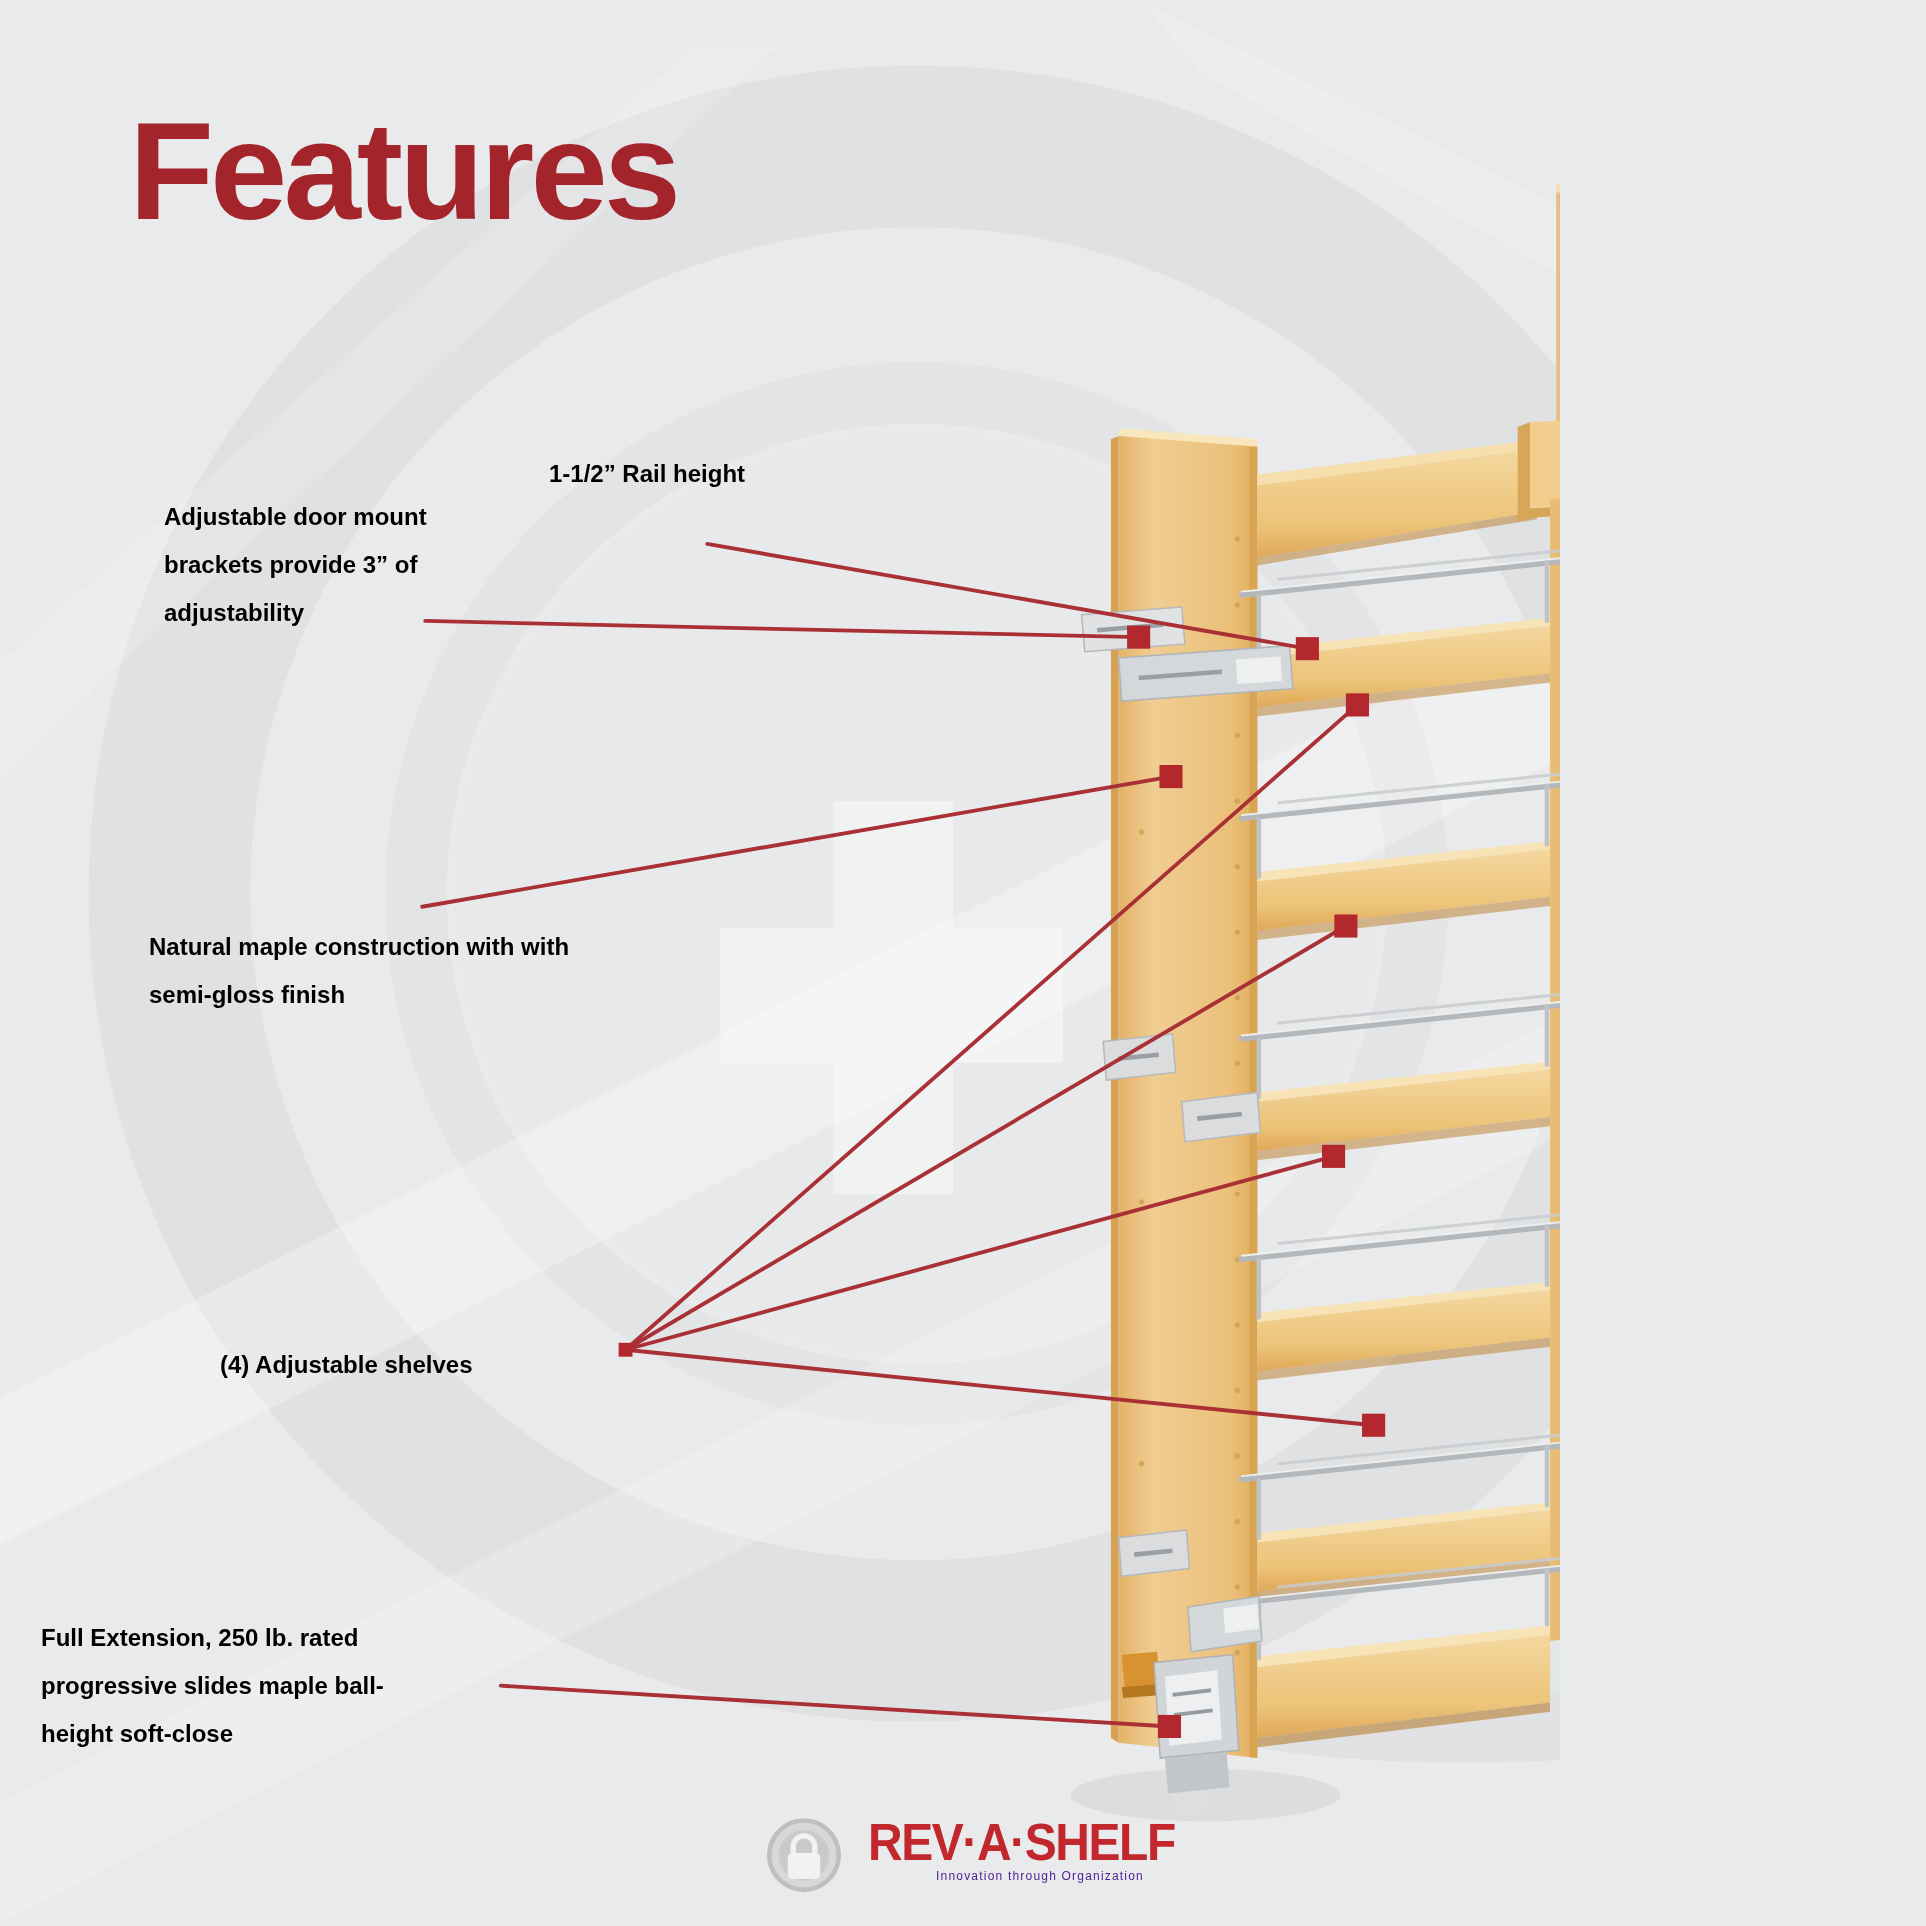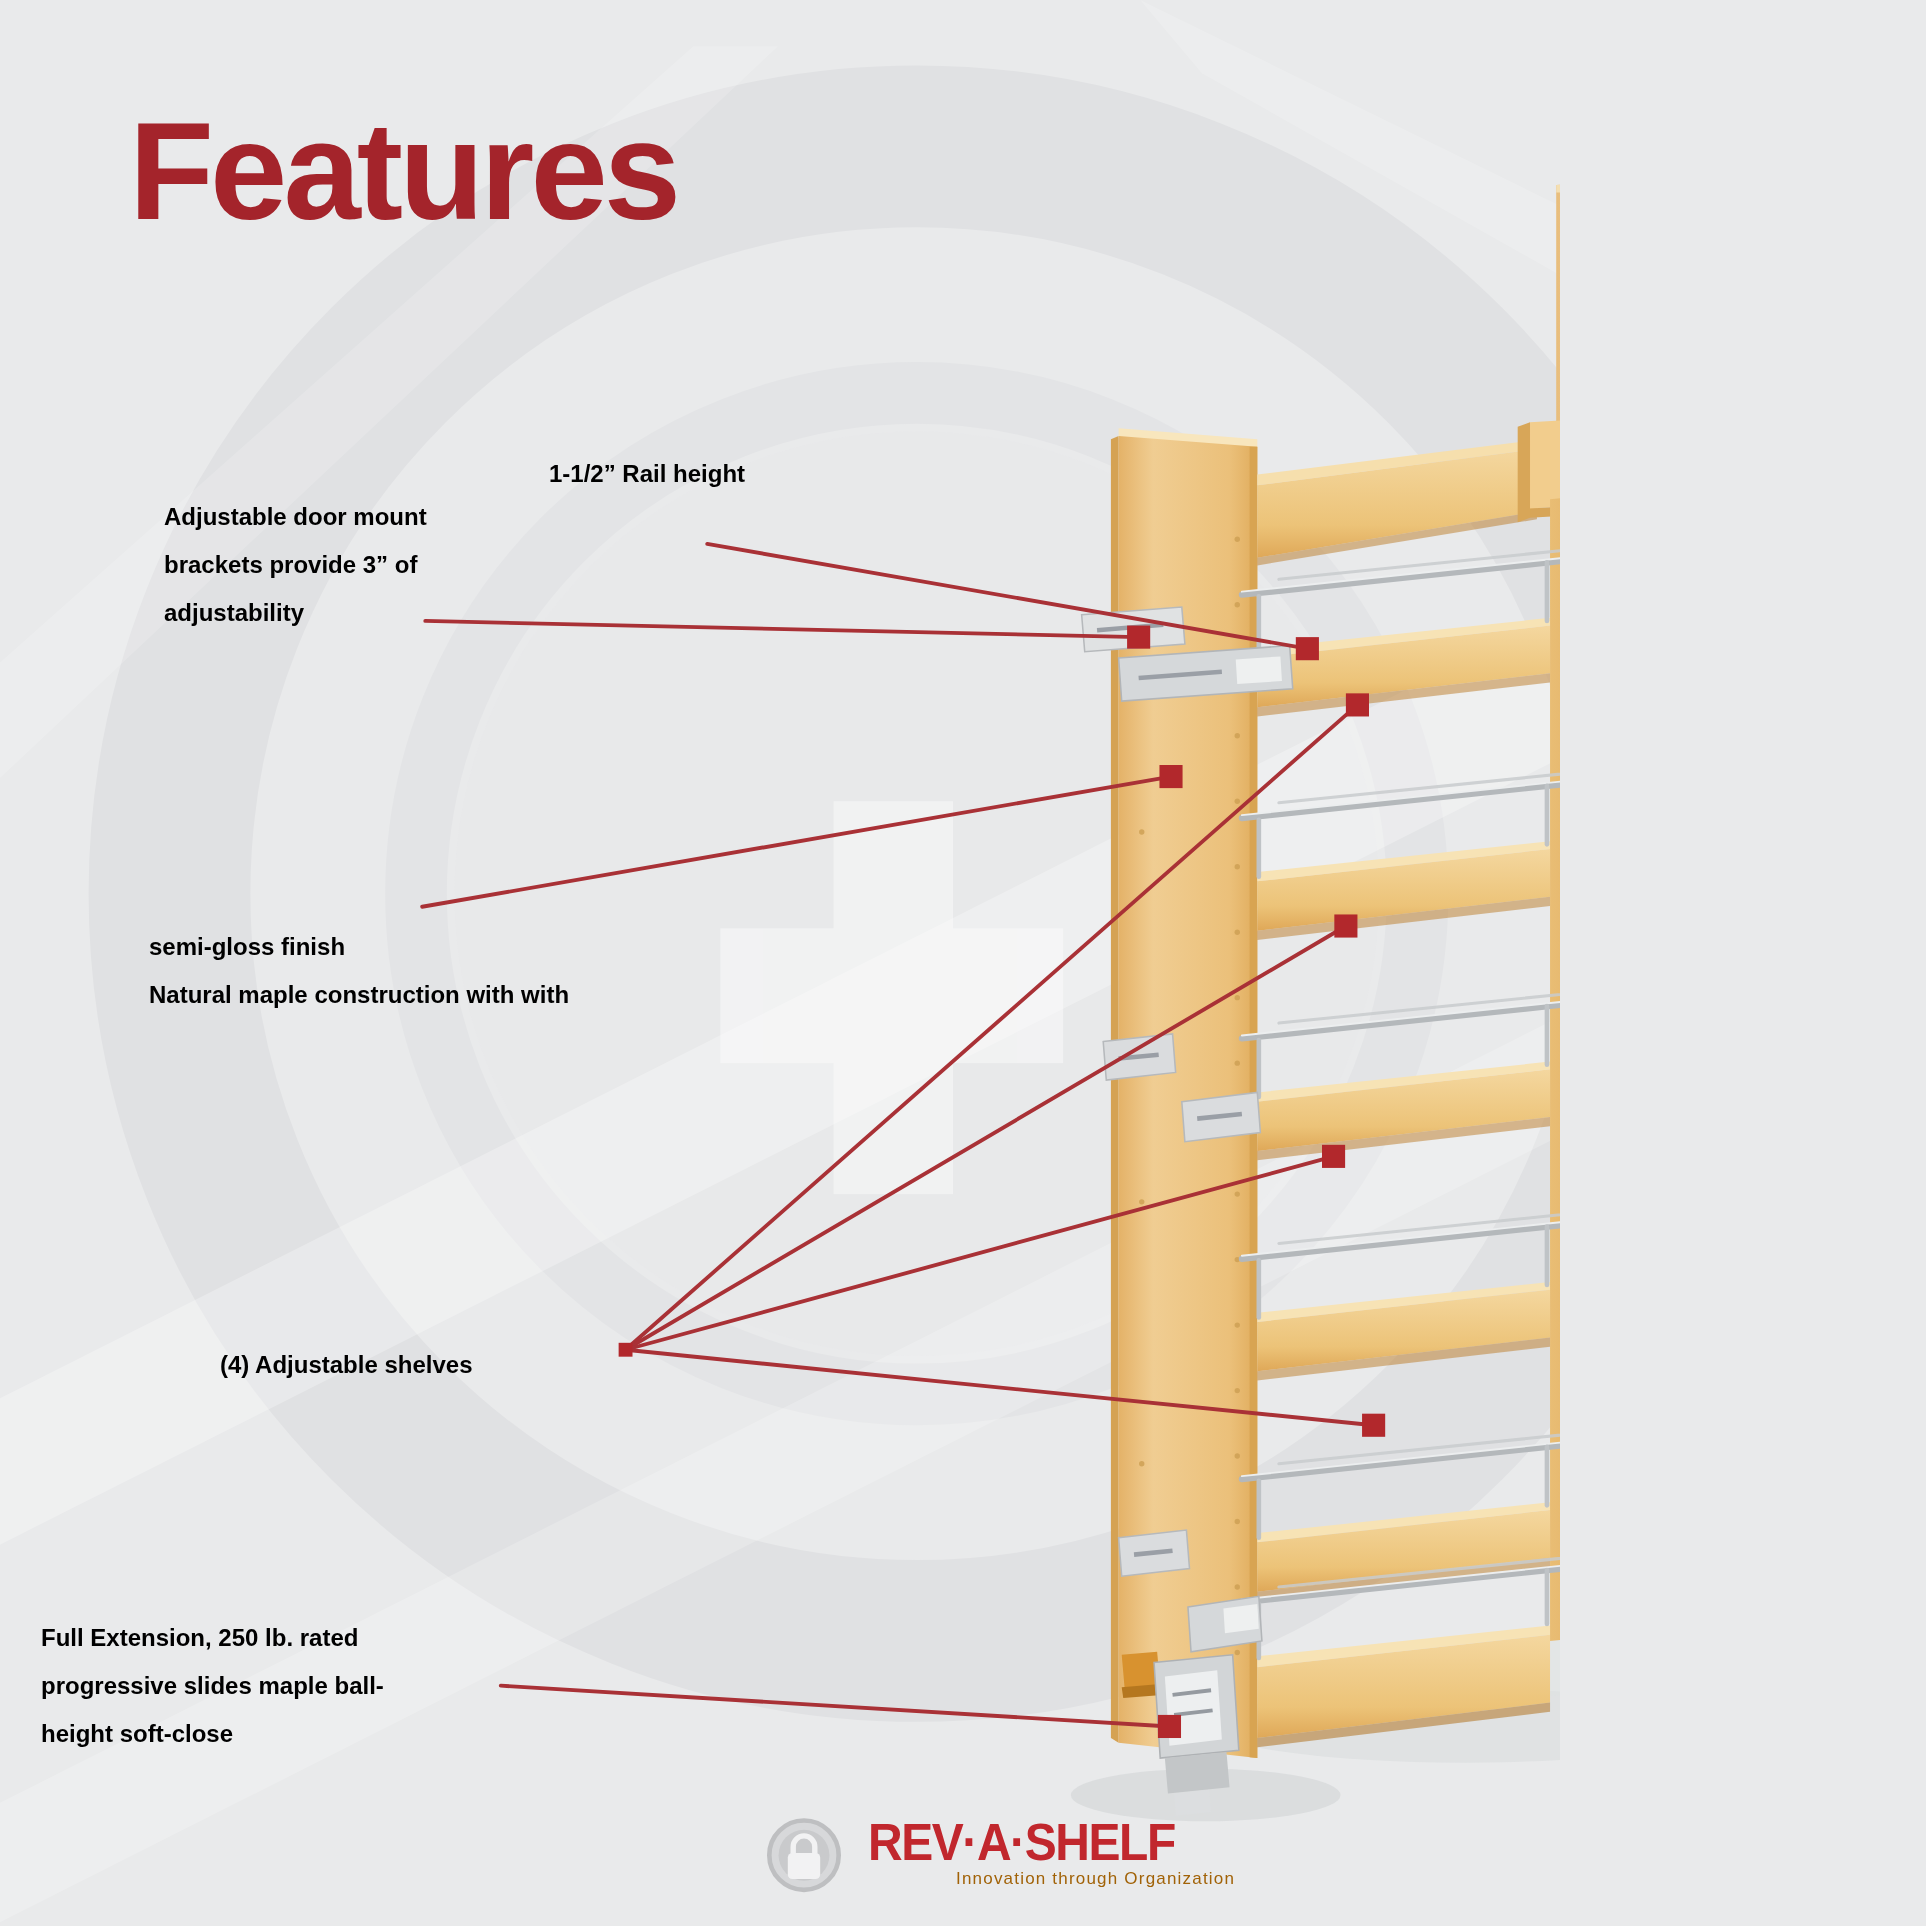--- a/index.html
+++ b/index.html
@@ -25,22 +25,22 @@
   .logo{
     position:absolute;left:767px;top:1815px;z-index:3;
     display:flex;align-items:flex-start;gap:27px;
   }
   .logo-text{display:flex;flex-direction:column;}
   .logo-brand{
     font-size:51px;font-weight:bold;color:#c1272d;letter-spacing:-1.5px;
     transform:scaleX(.94);transform-origin:left top;line-height:55px;
   }
   .logo-tagline{
-    font-size:17px;color:#a16207;letter-spacing:1.2px;
-    margin:-1.5px 0 0 88px;
+    font-size:12px;color:#4c1d95;letter-spacing:1.2px;
+    margin:-1.5px 0 0 68px;
   }
 </style>
 </head>
 <body>
 
 <div class="canvas">
 
   <svg class="scene" width="1926" height="1926" viewBox="0 0 2500 2500">
     <defs>
       <linearGradient id="gWoodPanel" x1="0" y1="0" x2="1" y2="0">
@@ -316,22 +316,22 @@
     <span>1-1/2” Rail height</span>
   </div>
 
   <div class="lbl" id="lbl-door">
     <span>Adjustable door mount</span>
     <span>brackets provide 3” of</span>
     <span>adjustability</span>
   </div>
 
   <div class="lbl" id="lbl-maple">
+    <span>Natural maple construction with with</span>
     <span>semi-gloss finish</span>
-    <span>Natural maple construction with with</span>
   </div>
 
   <div class="lbl" id="lbl-shelves">
     <span>(4) Adjustable shelves</span>
   </div>
 
   <div class="lbl" id="lbl-slides">
     <span>Full Extension, 250 lb. rated</span>
     <span>progressive slides maple ball-</span>
     <span>height soft-close</span>

